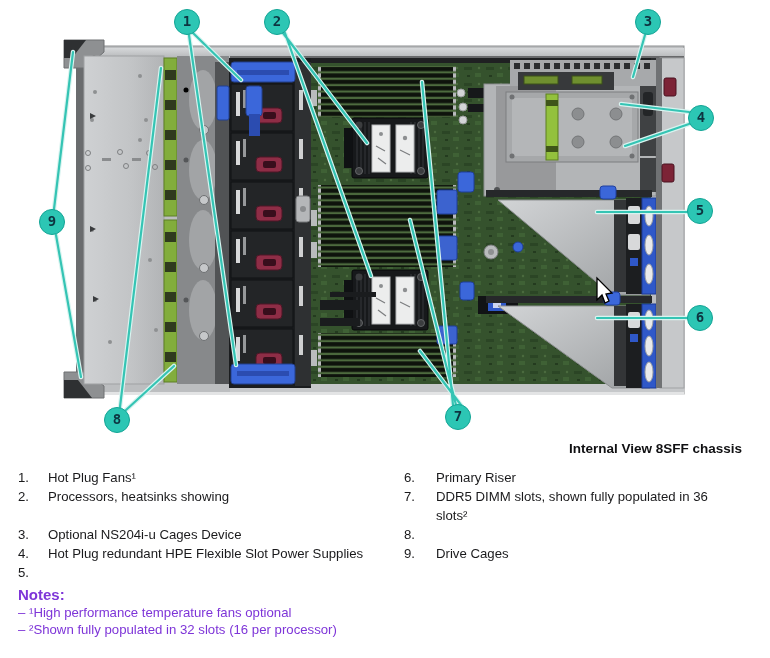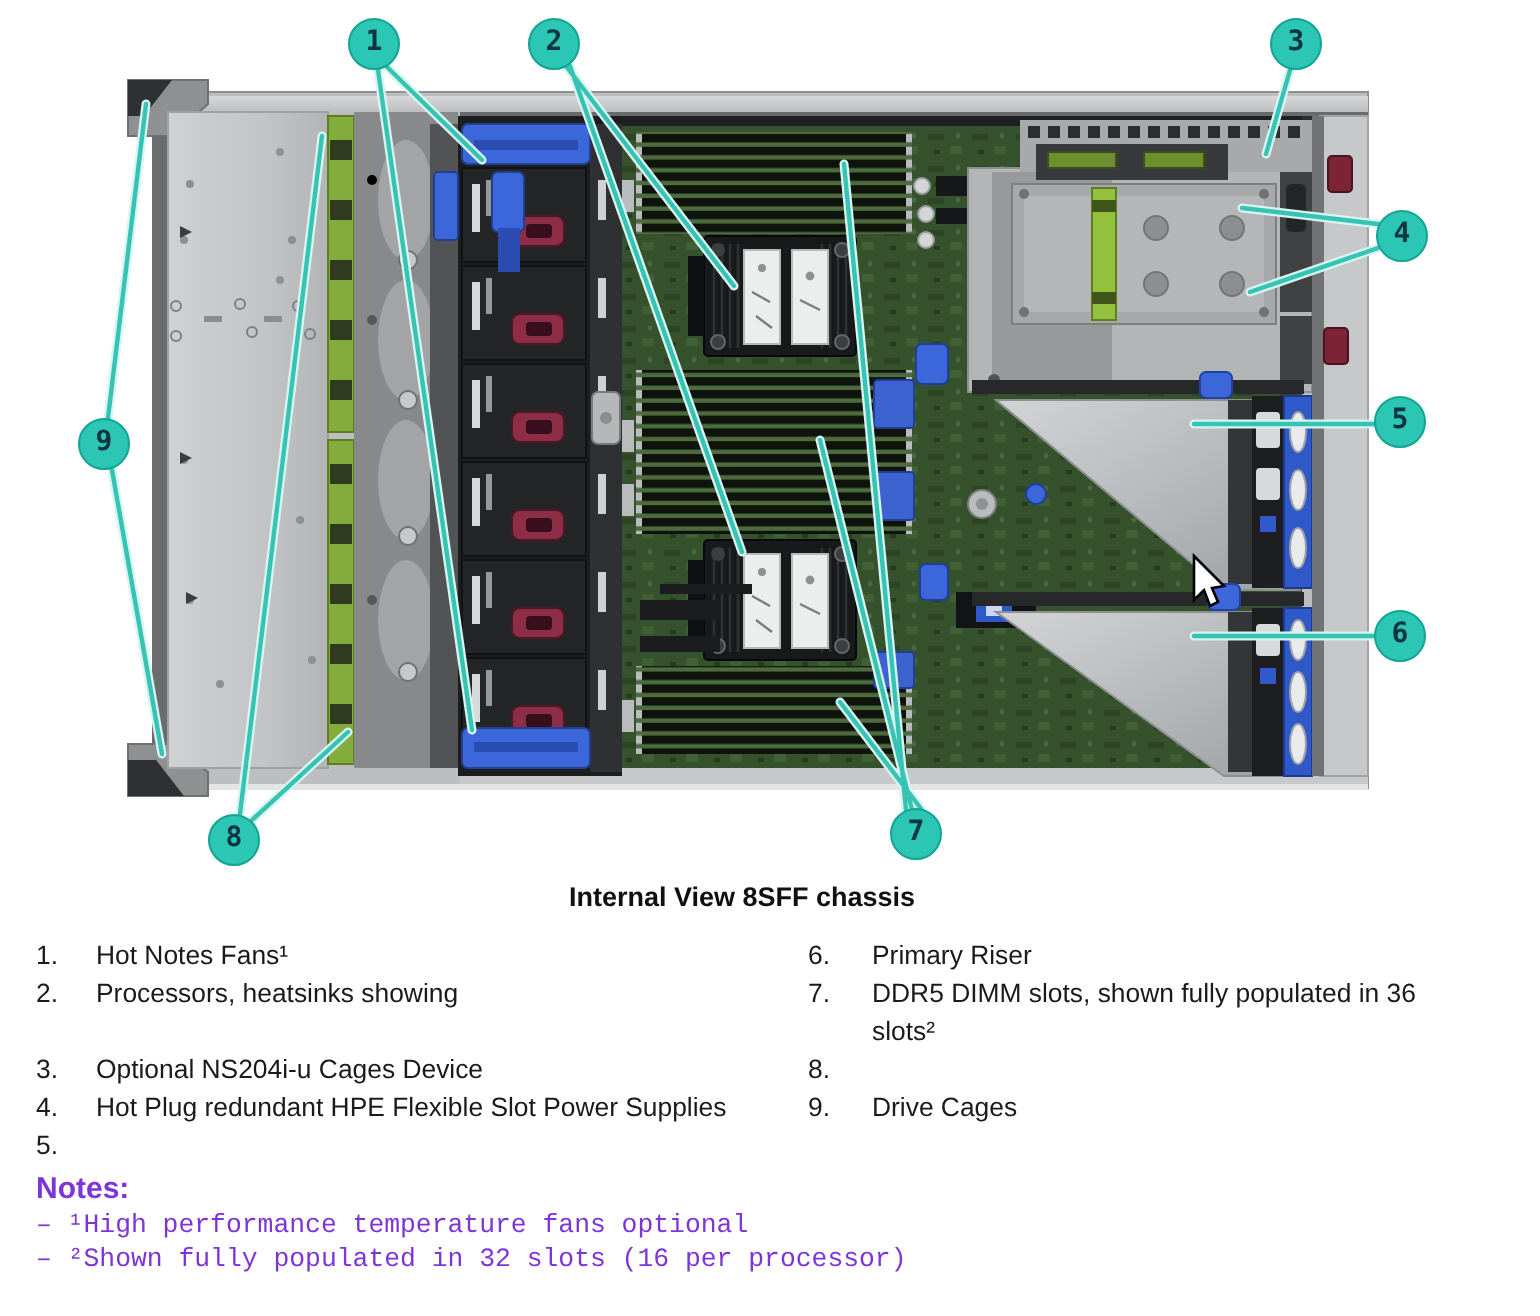--- a/index.html
+++ b/index.html
@@ -3,31 +3,31 @@
 <meta charset="utf-8">
 <style>
   html,body{margin:0;padding:0;background:#fff;}
   .stage{position:relative;width:770px;height:658px;background:#fff;overflow:hidden;
          font-family:"Liberation Sans",sans-serif;color:#1a1a1c;}
   .figure{position:absolute;left:0;top:0;width:770px;height:440px;}
   .figure svg{display:block;}
   .callout{position:absolute;width:26px;height:26px;border-radius:50%;
            background:#2cc6b4;border:1.5px solid #12a495;box-sizing:border-box;
            color:#0d3440;font:bold 14px/23px "DejaVu Sans Mono",monospace;text-align:center;}
-  .caption{position:absolute;top:441px;left:0;width:742px;text-align:center;
+  .caption{position:absolute;top:441px;left:0;width:742px;text-align:right;
            font-weight:bold;font-size:13.5px;color:#101012;}
   .legend{position:absolute;left:18px;top:468px;width:744px;font-size:13.2px;line-height:19px;}
   .lrow{display:flex;align-items:flex-start;}
   .num-l{width:30px;flex:none;}
   .txt-l{width:356px;flex:none;}
   .num-r{width:32px;flex:none;}
   .txt-r{width:294px;flex:none;}
   .notes{margin-top:3px;color:#7e35d8;}
   .notes-h{font-weight:bold;font-size:15px;}
-  .note-line{font-size:13.2px;line-height:17px;font-family:Liberation Mono, monospace;}
+  .note-line{font-size:13.2px;line-height:17px;}
 </style>
 </head>
 <body>
 
 <div class="stage">
 
   <div class="figure">
     <svg width="770" height="440" viewBox="0 0 770 440">
       <defs>
         <linearGradient id="plateGrad" x1="0" y1="0" x2="1" y2="0">
@@ -328,21 +328,21 @@
     <div class="callout" style="left:445px;top:404px">7</div>
     <div class="callout" style="left:104px;top:407px">8</div>
     <div class="callout" style="left:39px;top:209px">9</div>
   </div>
 
   <div class="caption">Internal View 8SFF chassis</div>
 
   <div class="legend">
     <div class="lrow">
       <span class="num-l">1.</span>
-      <span class="txt-l">Hot Notes Fans¹</span>
+      <span class="txt-l">Hot Plug Fans¹</span>
       <span class="num-r">6.</span>
       <span class="txt-r">Primary Riser</span>
     </div>
     <div class="lrow">
       <span class="num-l">2.</span>
       <span class="txt-l">Processors, heatsinks showing</span>
       <span class="num-r">7.</span>
       <span class="txt-r">DDR5 DIMM slots, shown fully populated in 36 slots²</span>
     </div>
     <div class="lrow">

